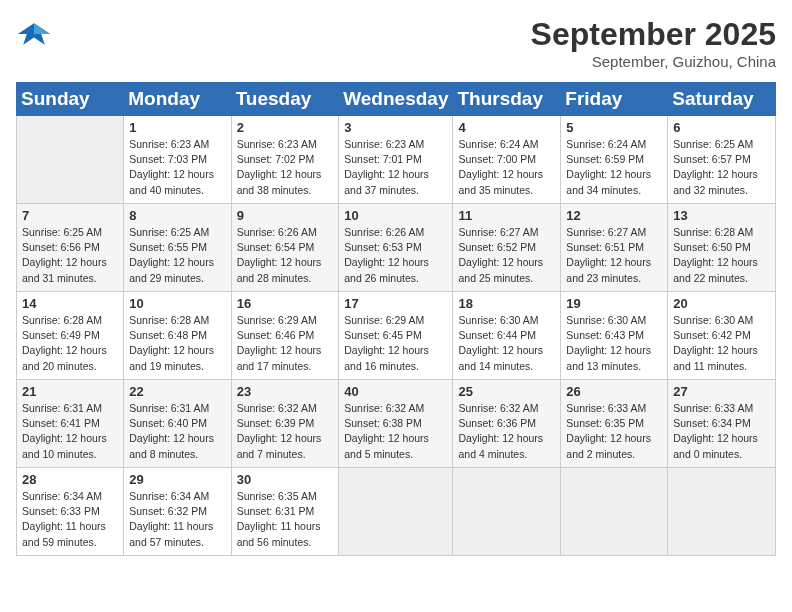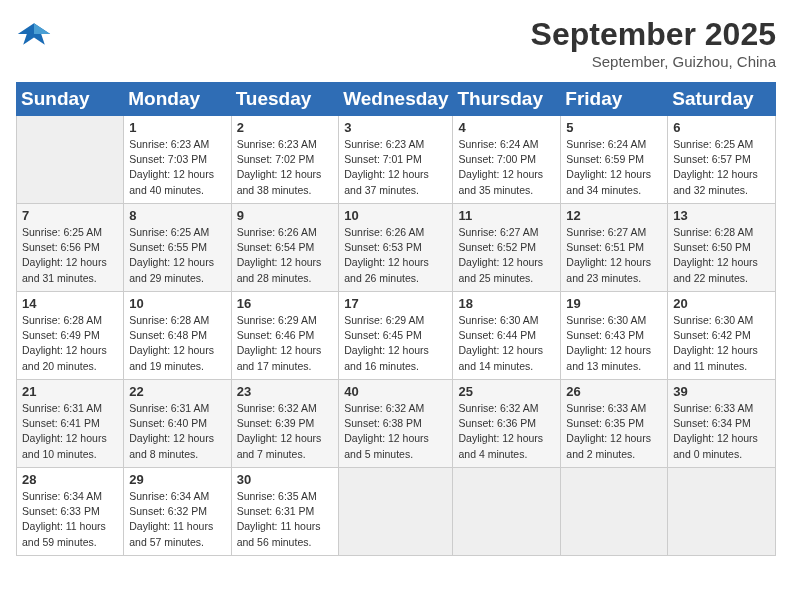--- a/index.html
+++ b/index.html
@@ -296,21 +296,21 @@
 and 4 minutes.</div>
         </td>
         <td>
           <div class="day-number">26</div>
           <div class="day-info" style="white-space: pre-line;">Sunrise: 6:33 AM
 Sunset: 6:35 PM
 Daylight: 12 hours
 and 2 minutes.</div>
         </td>
         <td>
-          <div class="day-number">39</div>
+          <div class="day-number">27</div>
           <div class="day-info" style="white-space: pre-line;">Sunrise: 6:33 AM
 Sunset: 6:34 PM
 Daylight: 12 hours
 and 0 minutes.</div>
         </td>
       </tr>
       <tr>
         <td>
           <div class="day-number">28</div>
           <div class="day-info" style="white-space: pre-line;">Sunrise: 6:34 AM

